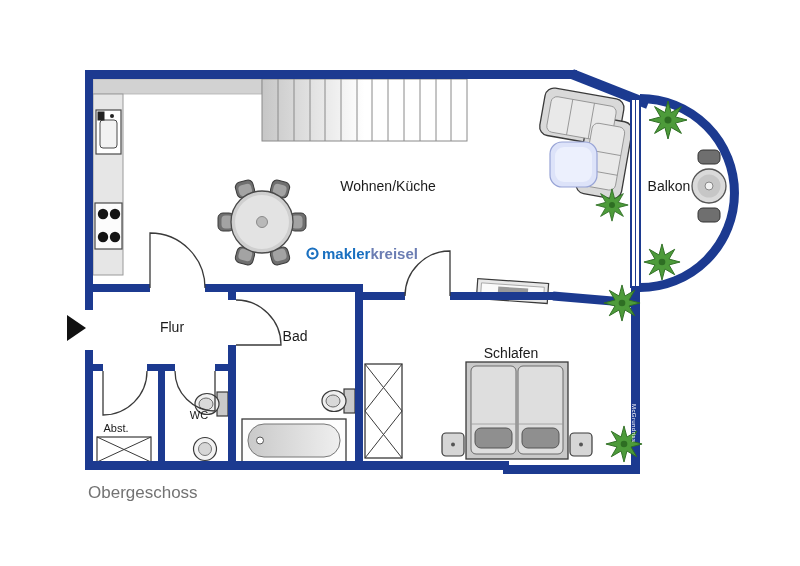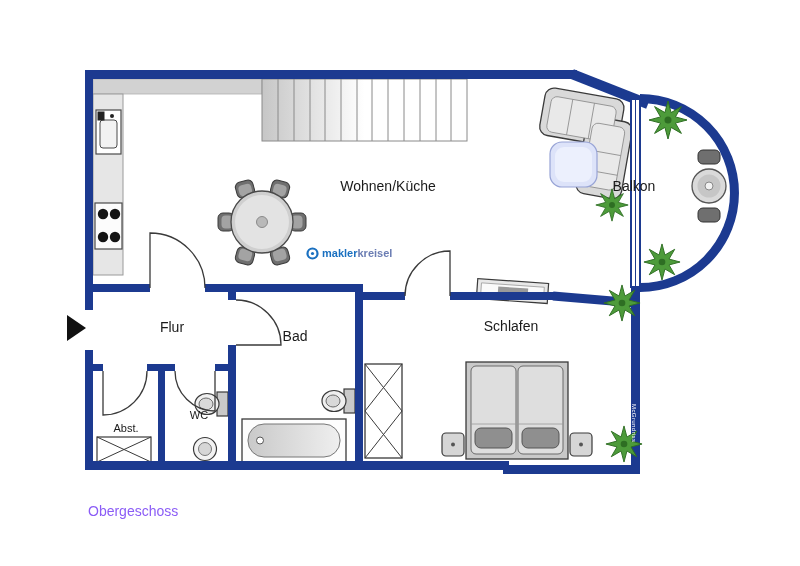--- a/index.html
+++ b/index.html
@@ -7,25 +7,25 @@
     position:relative;width:800px;height:566px;background:#ffffff;
     font-family:"Liberation Sans", sans-serif;overflow:hidden;
   }
   .plan-svg{position:absolute;left:0;top:0;}
   .label{
     position:absolute;transform:translate(-50%,-50%);
     font-size:14px;color:#1a1a1a;white-space:nowrap;
   }
   .label.small{font-size:11px;}
   .floor-title{
-    position:absolute;left:88px;top:503px;font-size:14px;color:#8b5cf6;
+    position:absolute;left:88px;top:483px;font-size:17px;color:#737373;
   }
   .brand{
     position:absolute;left:306px;top:247px;display:flex;align-items:center;
-    font-size:11px;color:#1a70c0;line-height:13px;
+    font-size:15px;color:#1a70c0;line-height:13px;
   }
   .brand svg{margin-right:3px;}
   .brand .b1{font-weight:bold;color:#1a70c0;}
   .brand .b2{font-weight:bold;color:#6b7db3;}
   .watermark{
     position:absolute;left:631px;top:404px;writing-mode:vertical-rl;
     font-size:6px;color:#ffffff;letter-spacing:.4px;
   }
 </style>
 </head>
@@ -221,25 +221,25 @@
     <polygon points="67,315 86,328 67,341" fill="#111111"></polygon>
 
     <use href="#plant" transform="translate(612,205) scale(0.85)"></use>
     <use href="#plant" transform="translate(668,120)"></use>
     <use href="#plant" transform="translate(662,262) scale(0.95)"></use>
     <use href="#plant" transform="translate(622,303) scale(0.95)"></use>
     <use href="#plant" transform="translate(624,444) scale(0.95)"></use>
   </svg>
 
   <div class="label" style="left:388px;top:186px">Wohnen/Küche</div>
-  <div class="label" style="left:634px;top:186px">Balkon</div>
+  <div class="label" style="left:669px;top:186px">Balkon</div>
   <div class="label" style="left:172px;top:327px">Flur</div>
   <div class="label" style="left:295px;top:336px">Bad</div>
-  <div class="label" style="left:511px;top:326px">Schlafen</div>
-  <div class="label small" style="left:126px;top:428px">Abst.</div>
+  <div class="label" style="left:511px;top:353px">Schlafen</div>
+  <div class="label small" style="left:116px;top:428px">Abst.</div>
   <div class="label small" style="left:199px;top:415px">WC</div>
 
   <div class="brand">
     <svg width="13" height="13">
       <circle cx="6.5" cy="6.5" r="5" fill="none" stroke="#1a70c0" stroke-width="2.2"></circle>
       <circle cx="6.5" cy="6.5" r="1.6" fill="#1a70c0"></circle>
     </svg>
       <span class="b1">makler</span>
       <span class="b2">kreisel</span>
   </div>

